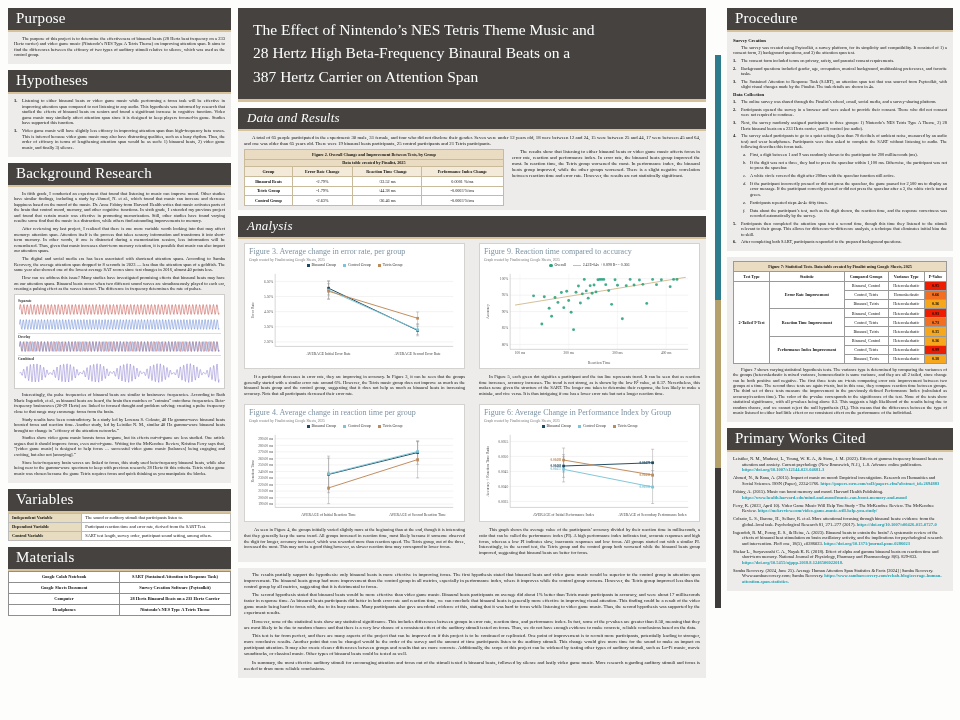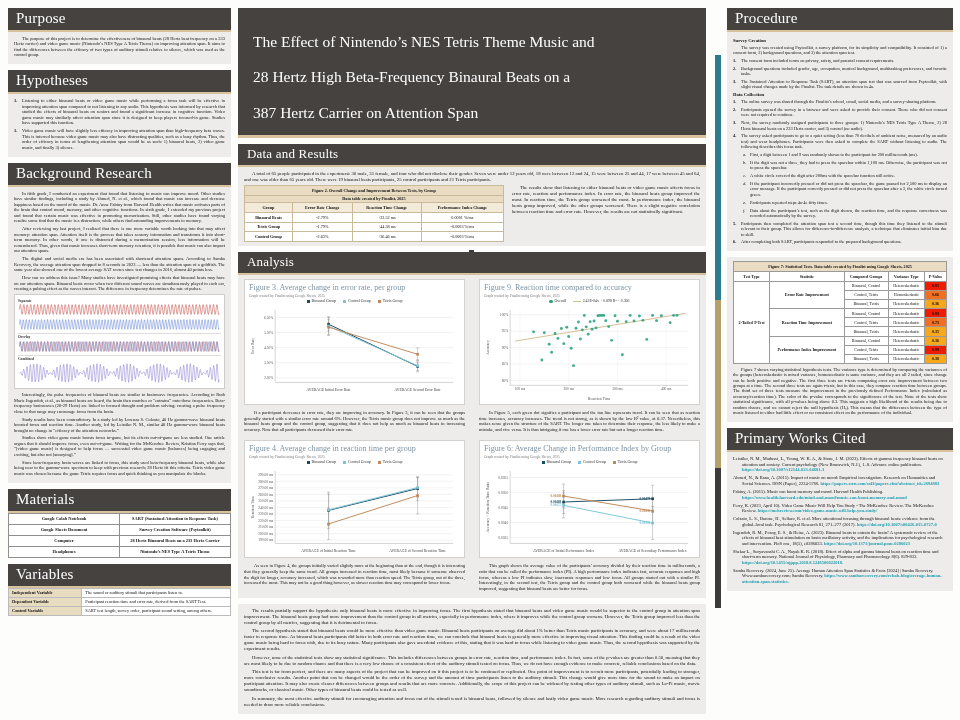--- a/index.html
+++ b/index.html
@@ -2,26 +2,26 @@
 <html><head>
 <meta charset="utf-8">
 <style>
   html,body{margin:0;padding:0;}
   body{width:960px;height:720px;background:#fdfdfc;font-family:"Liberation Serif",serif;color:#111;overflow:hidden;position:relative;}
   .col{position:absolute;top:8px;}
   .col-left{left:8px;width:223px;}
   .col-mid{left:238px;width:468px;}
   .col-right{left:727px;width:226px;}
   .hdr{background:#454240;color:#fff;border-bottom:2px solid #d6c39c;padding:2px 8px 3px;font-size:15px;letter-spacing:.2px;}
-  .hdr.mid{font-size:13px;padding:2px 9px 3px;}
+  .hdr.mid{font-size:13px;padding:2px 9px 3px;font-style:italic;}
   .panel{background:#edecea;padding:4px 6px;font-size:4.5px;line-height:1.22;text-align:justify;}
   .p{text-indent:8px;margin:0 0 2.5px 0;}
   .sec{margin-bottom:6px;}
   .title-block{background:#454240;color:#fff;border-bottom:3px solid #d6c39c;padding:10px 15px 11px;font-size:15.5px;line-height:1.5;}
-  .title-block span{display:block;margin-top:12px;}
+  .title-block span{display:block;}
   .li{display:flex;margin:0 0 2.5px 0;}
   .li .num{width:8px;flex:0 0 8px;font-weight:bold;}
   .li .t{flex:1;}
   .sub .num{width:7px;flex:0 0 7px;font-weight:normal;font-style:italic;}
   table{border-collapse:collapse;}
   .vars-table{width:100%;font-size:4.4px;background:#fff;}
   .vars-table td{border:0.5px solid #bbb;padding:1.5px 3px;vertical-align:middle;}
   .vars-table td.lab{background:#e8dcc0;font-weight:bold;width:33%;white-space:nowrap;}
   .mat-table{width:100%;font-size:4.4px;background:#fff;}
   .mat-table td{border:0.5px solid #8f8f8f;padding:2.5px 3px;text-align:center;font-weight:bold;width:50%;}
@@ -119,57 +119,57 @@
       </div>
       <div id="bg-after">
           <p class="p">Interestingly, the pulse frequencies of binaural beats are similar to brainwave frequencies. According to Ruth Marie Ingendoh, et al., as binaural beats are heard, the brain then matches or “entrains” onto those frequencies. Beta-frequency brainwaves (20-29 Hertz) are linked to focused thought and problem solving; creating a pulse frequency close to that range may encourage focus from the brain.</p>
           <p class="p">Study results have been contradictory. In a study led by Lorenza S. Colzato, 40 Hz gamma-wave binaural beats boosted focus and reaction time. Another study, led by Leistiko N. M., similar 40 Hz gamma-wave binaural beats brought no change in “efficacy of the attention networks.”</p>
           <p class="p">Studies show video game music boosts focus in-game, but its effects out-of-game are less studied. One article argues that it should improve focus, even out-of-game. Writing for the McKendree Review, Kristina Ferry says that, “[video game music] is designed to help focus … successful video game music [balances] being engaging and exciting, but also not [annoying].”</p>
           <p class="p">Since beta-frequency brain waves are linked to focus, this study used beta-frequency binaural beats, while also being near to the gamma-wave spectrum to keep with previous research; 28 Hertz fit this criteria. Tetris video game music was chosen because the game Tetris requires focus and quick thinking as you manipulate the blocks.</p>
         </div>
     </div>
   </div>
   <div class="sec">
+    <div class="hdr">Variables</div>
+    <table class="vars-table">
+        <tbody id="vars-body">
+          <tr>
+            <td class="lab">Independent Variable</td>
+            <td>The sound or auditory stimuli that participants listen to.</td>
+          </tr>
+          <tr>
+            <td class="lab">Dependent Variable</td>
+            <td>Participant reaction time and error rate, derived from the SART Test.</td>
+          </tr>
+          <tr>
+            <td class="lab">Control Variable</td>
+            <td>SART test length, survey order, participant sound setting, among others.</td>
+          </tr>
+        </tbody>
+      </table>
+  </div>
+  <div class="sec">
     <div class="hdr">Materials</div>
     <table class="mat-table">
         <tbody id="mat-body">
           <tr>
             <td>Google Colab Notebook</td>
             <td>SART (Sustained Attention to Response Task)</td>
           </tr>
           <tr>
             <td>Google Sheets Document</td>
             <td>Survey Creation Software (Psytoolkit)</td>
           </tr>
           <tr>
             <td>Computer</td>
             <td>28 Hertz Binaural Beats on a 233 Hertz Carrier</td>
           </tr>
           <tr>
             <td>Headphones</td>
             <td>Nintendo’s NES Type A Tetris Theme</td>
-          </tr>
-        </tbody>
-      </table>
-  </div>
-  <div class="sec">
-    <div class="hdr">Variables</div>
-    <table class="vars-table">
-        <tbody id="vars-body">
-          <tr>
-            <td class="lab">Independent Variable</td>
-            <td>The sound or auditory stimuli that participants listen to.</td>
-          </tr>
-          <tr>
-            <td class="lab">Dependent Variable</td>
-            <td>Participant reaction time and error rate, derived from the SART Test.</td>
-          </tr>
-          <tr>
-            <td class="lab">Control Variable</td>
-            <td>SART test length, survey order, participant sound setting, among others.</td>
           </tr>
         </tbody>
       </table>
   </div>
 </div>
 
 <div class="col col-mid">
   <div class="title-block sec">
     <span>The Effect of Nintendo’s NES Tetris Theme Music and</span>
     <span>28 Hertz High Beta-Frequency Binaural Beats on a</span>

